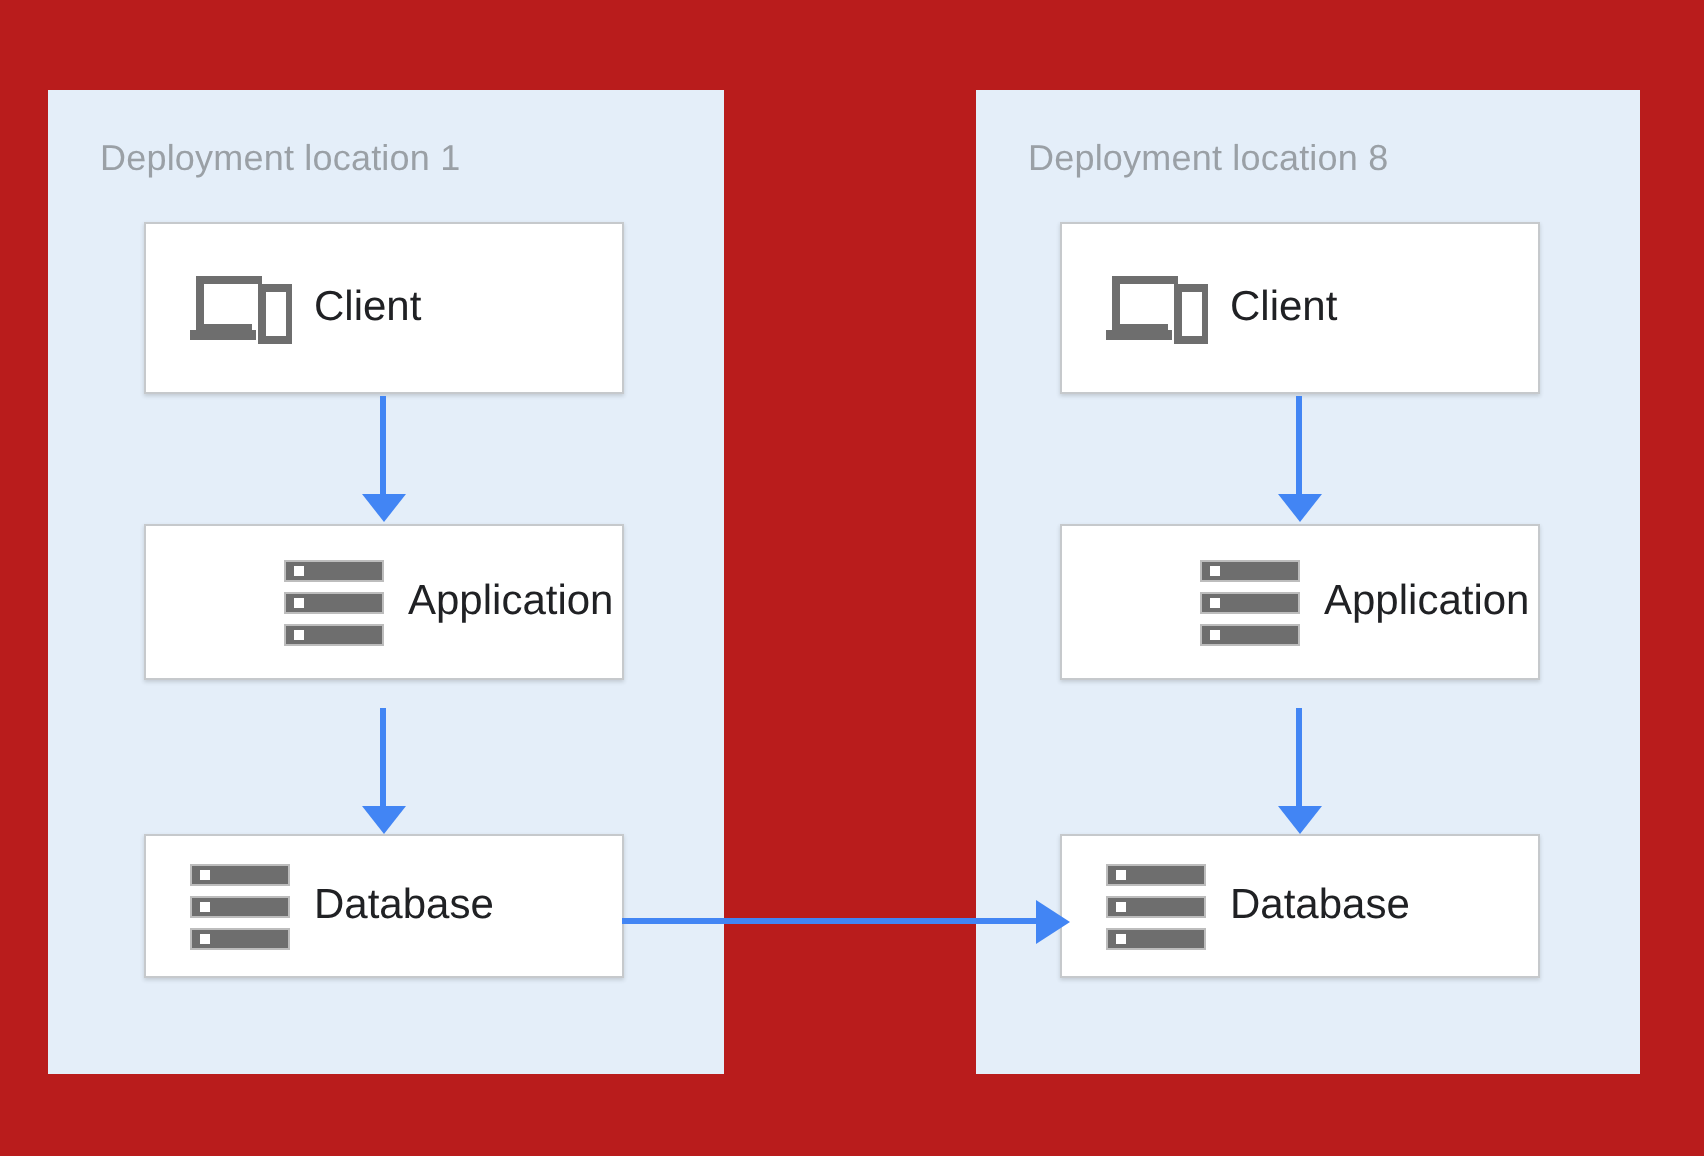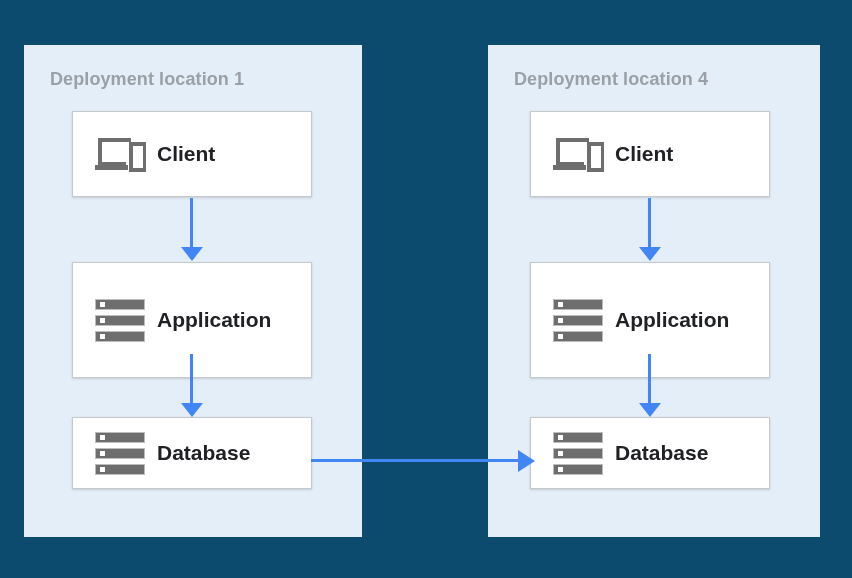--- a/index.html
+++ b/index.html
@@ -8,23 +8,22 @@
     background: #ffffff;
   }
   body {
     font-family: "Liberation Sans", sans-serif;
     -webkit-font-smoothing: antialiased;
   }
   #canvas {
     position: relative;
     width: 852px;
     height: 578px;
-    background: #0c4a6e;
+    background: #b91c1c;
     overflow: hidden;
-    font-weight: bold;
   }
 
   
   .zone {
     position: absolute;
     top: 45px;
     height: 492px;
     background: #e4eef9;
   }
   #zone-1 { left: 24px;  width: 338px; }
@@ -46,21 +45,21 @@
     position: absolute;
     width: 240px;
     background: #ffffff;
     border: 1px solid #c6c9cc;
     box-shadow: 0 1px 2px rgba(60,64,67,0.20);
     display: flex;
     align-items: center;
     box-sizing: border-box;
   }
   .node-client { height: 86px; }
-  .node-app    { height: 116px; }
+  .node-app    { height: 78px; padding-left: 47px; }
   .node-db     { height: 72px; }
 
   
   #box-client-1 { left: 72px; top: 111px; }
   #box-app-1    { left: 72px; top: 262px; }
   #box-db-1     { left: 72px; top: 417px; }
   
   #box-client-2 { left: 530px; top: 111px; }
   #box-app-2    { left: 530px; top: 262px; }
   #box-db-2     { left: 530px; top: 417px; }
@@ -149,21 +148,21 @@
 </head>
 <body>
 
 <div id="canvas">
 
   <div class="zone" id="zone-1">
     <div class="zone-title">Deployment location 1</div>
   </div>
 
   <div class="zone" id="zone-2">
-    <div class="zone-title">Deployment location 4</div>
+    <div class="zone-title">Deployment location 8</div>
   </div>
 
   <div class="node node-client" id="box-client-1">
     <div class="node-icon">
       <svg width="52" height="40" viewBox="0 0 52 40" aria-hidden="true">
         <path d="M4 4 h33 v4 H8 v20 h24 v4 H4 Z" fill="#6e6e6e"></path>
         <rect x="1" y="31" width="33" height="5" fill="#6e6e6e"></rect>
         <rect x="37" y="10" width="14" height="26" fill="none" stroke="#6e6e6e" stroke-width="4"></rect>
       </svg>
     </div>

